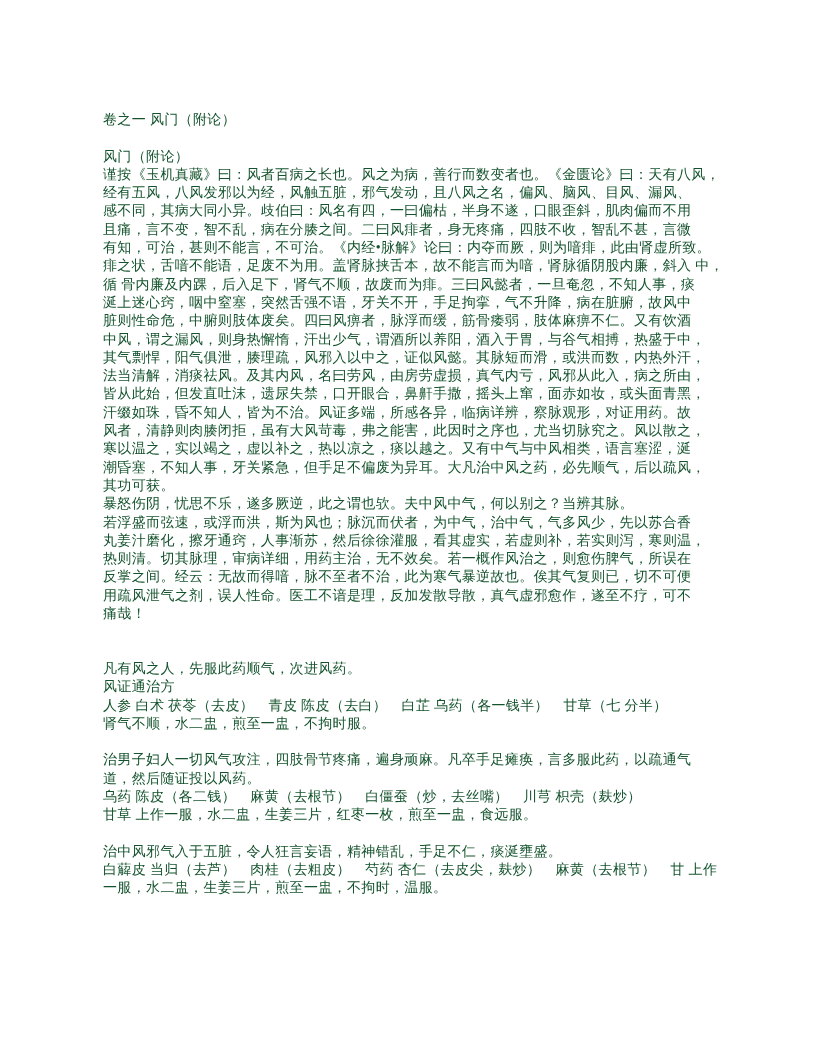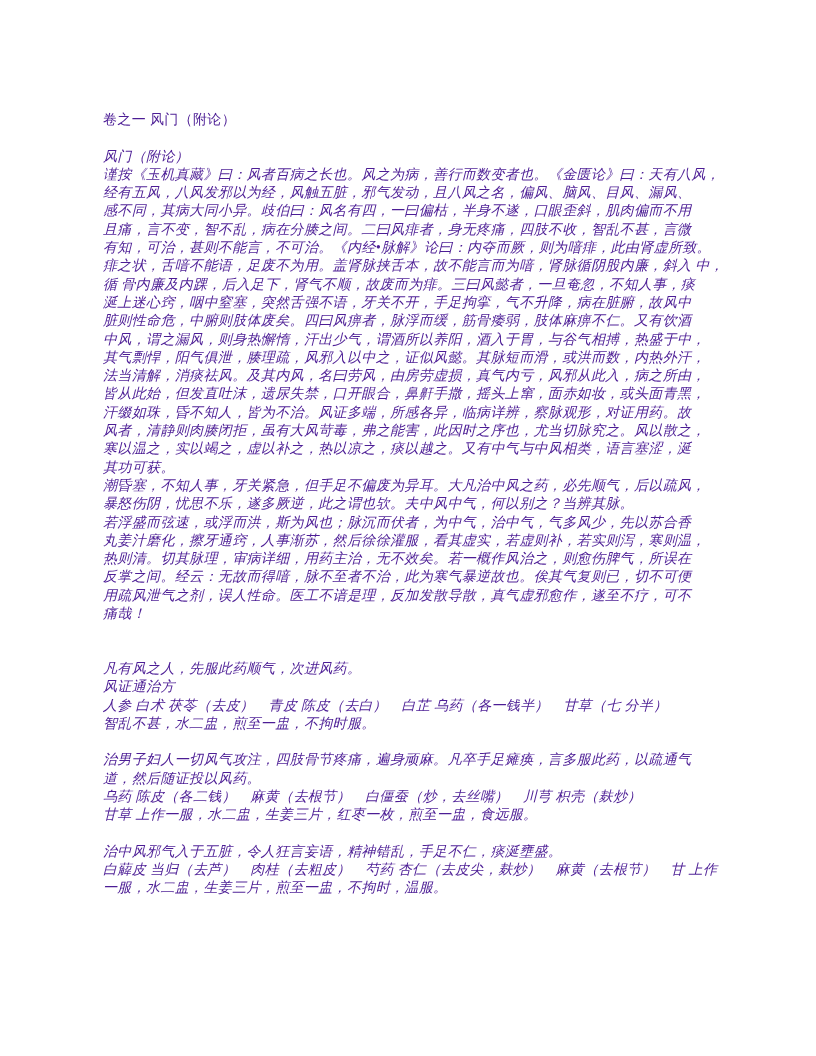--- a/index.html
+++ b/index.html
@@ -11,27 +11,26 @@
     position: relative;
     width: 816px;
     height: 1056px;
     background: #ffffff;
     overflow: hidden;
     box-sizing: border-box;
     padding: 111px 96px 8px 103px;
     font-family: "Liberation Serif", "DejaVu Serif", serif;
     font-size: 14px;
     line-height: 18.3px;
-    color: #4c1d95;
+    color: #14532d;
   }
   .line {
     white-space: pre;
     height: 18.3px;
     letter-spacing: 0.35px;
-    font-style: italic;
   }
   .title-line {
     white-space: pre;
     height: 18.3px;
     letter-spacing: 0.35px;
   }
 </style>
 </head>
 <body>
 
@@ -49,35 +48,35 @@
       <div class="line">循 骨内廉及内踝，后入足下，肾气不顺，故废而为痱。三曰风懿者，一旦奄忽，不知人事，痰</div>
       <div class="line">涎上迷心窍，咽中窒塞，突然舌强不语，牙关不开，手足拘挛，气不升降，病在脏腑，故风中</div>
       <div class="line">脏则性命危，中腑则肢体废矣。四曰风痹者，脉浮而缓，筋骨痿弱，肢体麻痹不仁。又有饮酒</div>
       <div class="line">中风，谓之漏风，则身热懈惰，汗出少气，谓酒所以养阳，酒入于胃，与谷气相搏，热盛于中，</div>
       <div class="line">其气剽悍，阳气俱泄，腠理疏，风邪入以中之，证似风懿。其脉短而滑，或洪而数，内热外汗，</div>
       <div class="line">法当清解，消痰祛风。及其内风，名曰劳风，由房劳虚损，真气内亏，风邪从此入，病之所由，</div>
       <div class="line">皆从此始，但发直吐沫，遗尿失禁，口开眼合，鼻鼾手撒，摇头上窜，面赤如妆，或头面青黑，</div>
       <div class="line">汗缀如珠，昏不知人，皆为不治。风证多端，所感各异，临病详辨，察脉观形，对证用药。故</div>
       <div class="line">风者，清静则肉腠闭拒，虽有大风苛毒，弗之能害，此因时之序也，尤当切脉究之。风以散之，</div>
       <div class="line">寒以温之，实以竭之，虚以补之，热以凉之，痰以越之。又有中气与中风相类，语言塞涩，涎</div>
+      <div class="line">潮昏塞，不知人事，牙关紧急，但手足不偏废为异耳。大凡治中风之药，必先顺气，后以疏风，</div>
       <div class="line">其功可获。</div>
-      <div class="line">潮昏塞，不知人事，牙关紧急，但手足不偏废为异耳。大凡治中风之药，必先顺气，后以疏风，</div>
       <div class="line">暴怒伤阴，忧思不乐，遂多厥逆，此之谓也欤。夫中风中气，何以别之？当辨其脉。</div>
       <div class="line">若浮盛而弦速，或浮而洪，斯为风也；脉沉而伏者，为中气，治中气，气多风少，先以苏合香</div>
       <div class="line">丸姜汁磨化，擦牙通窍，人事渐苏，然后徐徐灌服，看其虚实，若虚则补，若实则泻，寒则温，</div>
       <div class="line">热则清。切其脉理，审病详细，用药主治，无不效矣。若一概作风治之，则愈伤脾气，所误在</div>
       <div class="line">反掌之间。经云：无故而得喑，脉不至者不治，此为寒气暴逆故也。俟其气复则已，切不可便</div>
       <div class="line">用疏风泄气之剂，误人性命。医工不谙是理，反加发散导散，真气虚邪愈作，遂至不疗，可不</div>
       <div class="line">痛哉！</div>
       <div class="line">&nbsp;</div>
       <div class="line">&nbsp;</div>
       <div class="line">凡有风之人，先服此药顺气，次进风药。</div>
       <div class="line">风证通治方</div>
       <div class="line">人参 白术 茯苓（去皮）　青皮 陈皮（去白）　白芷 乌药（各一钱半）　甘草（七 分半）</div>
-      <div class="line">智乱不甚，水二盅，煎至一盅，不拘时服。</div>
+      <div class="line">肾气不顺，水二盅，煎至一盅，不拘时服。</div>
       <div class="line">&nbsp;</div>
       <div class="line">治男子妇人一切风气攻注，四肢骨节疼痛，遍身顽麻。凡卒手足瘫痪，言多服此药，以疏通气</div>
       <div class="line">道，然后随证投以风药。</div>
       <div class="line">乌药 陈皮（各二钱）　麻黄（去根节）　白僵蚕（炒，去丝嘴）　川芎 枳壳（麸炒）</div>
       <div class="line">甘草 上作一服，水二盅，生姜三片，红枣一枚，煎至一盅，食远服。</div>
       <div class="line">&nbsp;</div>
       <div class="line">治中风邪气入于五脏，令人狂言妄语，精神错乱，手足不仁，痰涎壅盛。</div>
       <div class="line">白薢皮 当归（去芦）　肉桂（去粗皮）　芍药 杏仁（去皮尖，麸炒）　麻黄（去根节）　甘 上作</div>
       <div class="line">一服，水二盅，生姜三片，煎至一盅，不拘时，温服。</div>
     </div>

